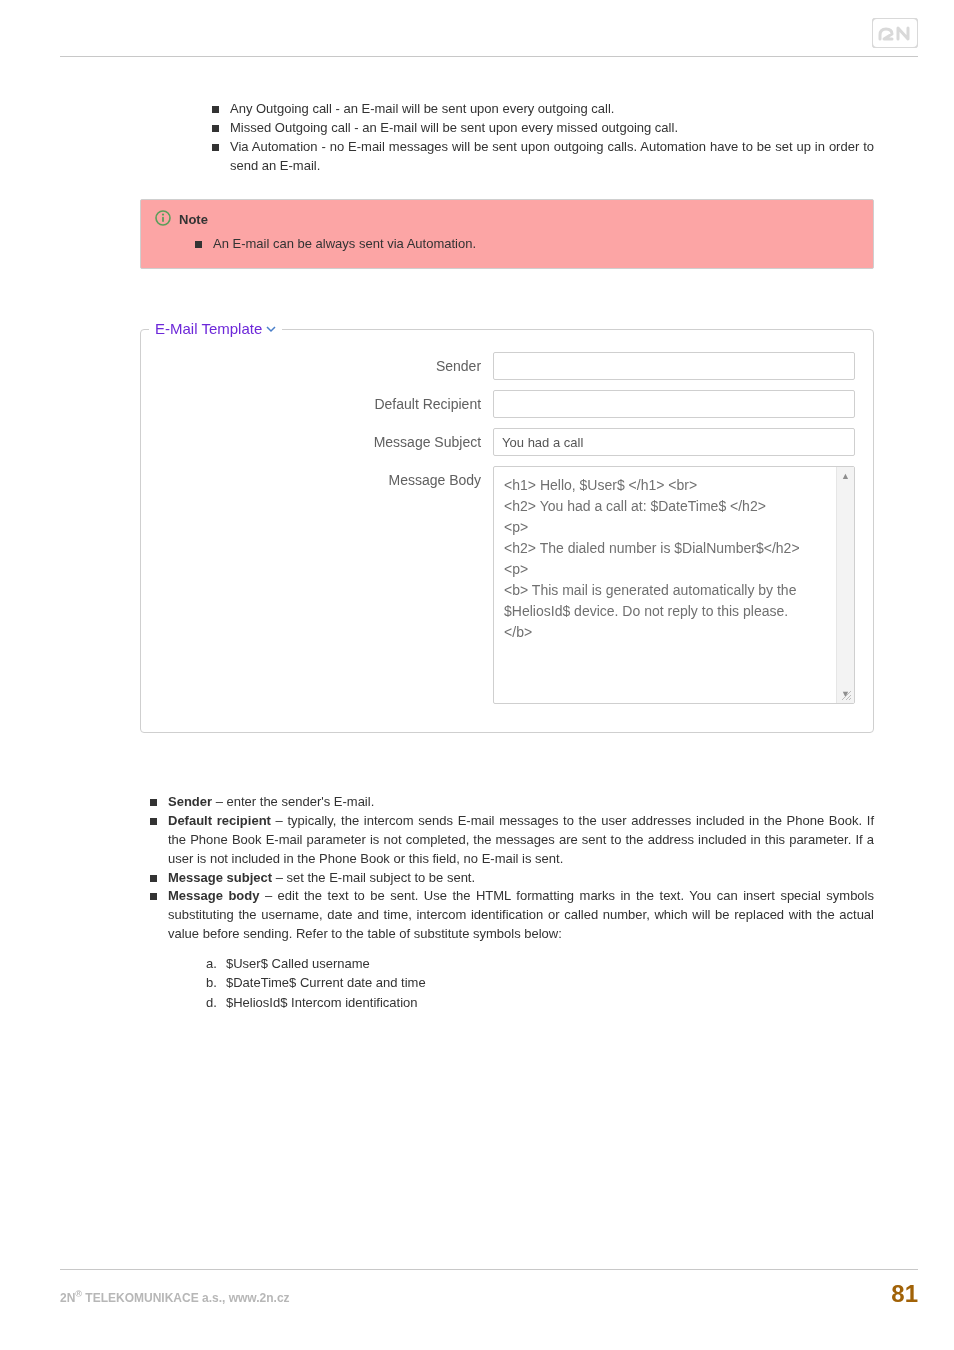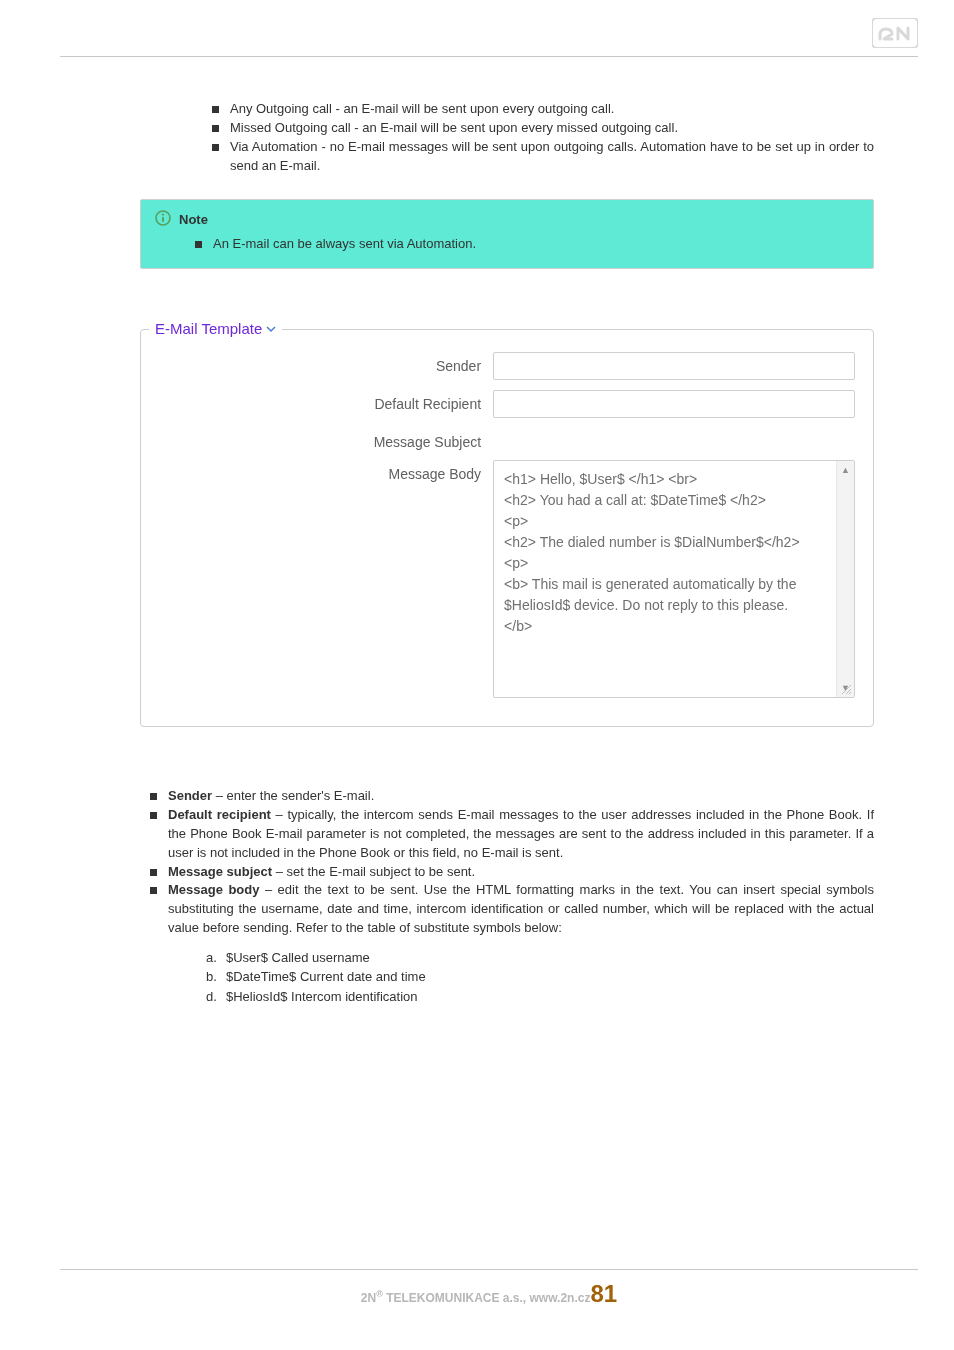--- a/index.html
+++ b/index.html
@@ -56,21 +56,21 @@
     width: 7px;
     height: 7px;
     background: #333;
   }
   .note-box {
     border: 1px solid #cfcfcf;
     border-radius: 2px;
     margin-top: 14px;
     margin-bottom: 60px;
     padding: 10px 14px 14px 14px;
-    background: #5eead4;
+    background: #fca5a5;
   }
   .note-header {
     display: flex;
     align-items: center;
     gap: 8px;
     margin-bottom: 6px;
   }
   .note-title {
     font-weight: bold;
     color: #333;
@@ -233,21 +233,21 @@
     left: 60px;
     right: 36px;
   }
   .footer-rule {
     height: 1px;
     background: #c8c8c8;
     margin-bottom: 10px;
   }
   .footer-row {
     display: flex;
-    justify-content: center;
+    justify-content: space-between;
     align-items: baseline;
   }
   .footer-left {
     font-size: 12px;
     font-weight: bold;
     color: #b7b7b7;
   }
   .footer-left sup { font-size: 9px; }
   .footer-right {
     font-size: 24px;
@@ -309,20 +309,23 @@
           </div>
         </div>
         <div class="form-row">
           <div class="form-label">Default Recipient</div>
           <div class="form-field">
             <input class="text-input" type="text" value="" style="">
           </div>
         </div>
         <div class="form-row">
           <div class="form-label">Message Subject</div>
+          <div class="form-field">
+            <input class="text-input" type="text" value="You had a call" style="">
+          </div>
         </div>
         <div class="form-row">
           <div class="form-label">Message Body</div>
           <div class="form-field">
             <div class="textarea-wrap">
               <div class="textarea">&lt;h1&gt; Hello, $User$ &lt;/h1&gt; &lt;br&gt;
 &lt;h2&gt; You had a call at: $DateTime$ &lt;/h2&gt;
 &lt;p&gt;
 &lt;h2&gt; The dialed number is $DialNumber$&lt;/h2&gt;
 &lt;p&gt;

